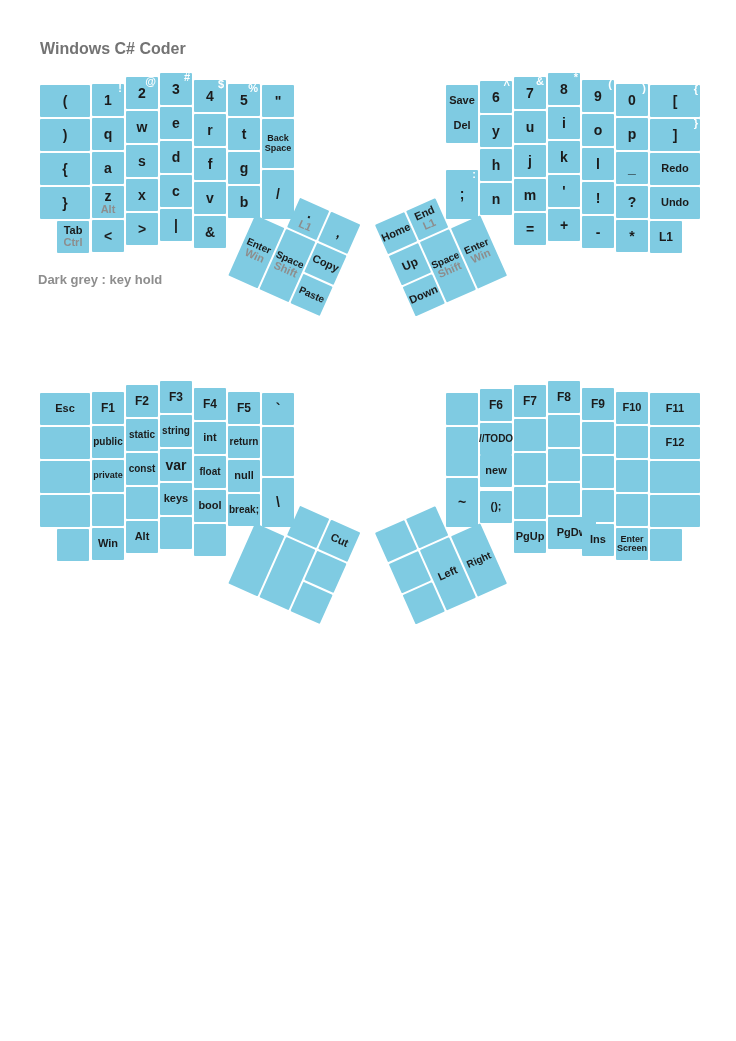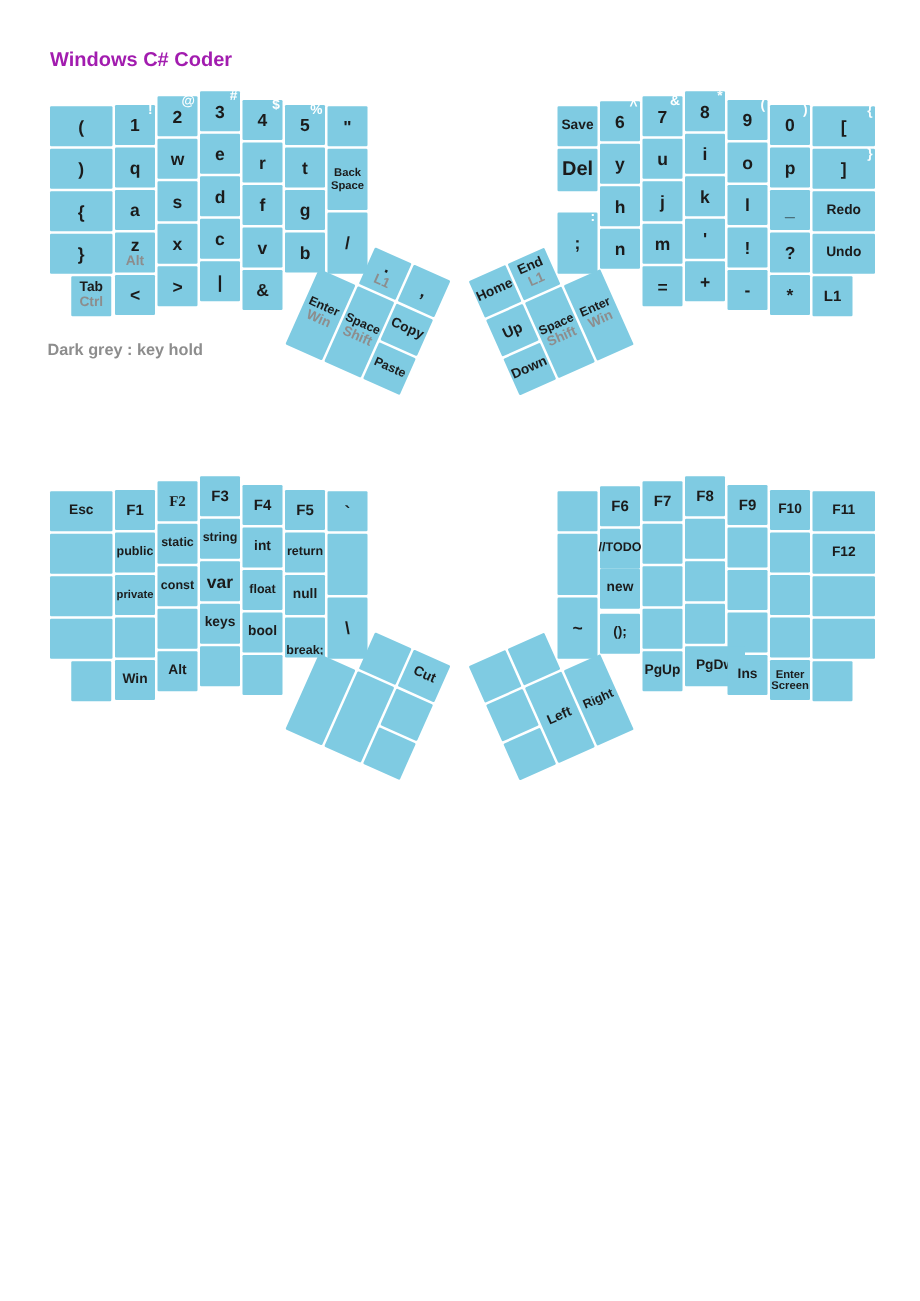--- a/index.html
+++ b/index.html
@@ -1,18 +1,18 @@
 <!DOCTYPE html>
 <html style="--key: #7fcbe2; --hold: #8d8d8d; --shift: #ffffff;"><head>
 <meta charset="utf-8">
 <style>
   html,body{margin:0;padding:0;background:#ffffff;}
   .sheet{position:relative;width:736px;height:1041px;background:#ffffff;overflow:hidden;
          font-family:"Liberation Sans",sans-serif;}
-  .title{position:absolute;font-weight:700;font-size:16px;color:#a21caf;}
+  .title{position:absolute;font-weight:700;font-size:16px;color:#737373;}
   .legend{position:absolute;font-weight:700;font-size:13px;color:#8d8d8d;}
   .key{position:absolute;background:var(--key,#7fcbe2);border-radius:1px;
        display:flex;flex-direction:column;align-items:center;justify-content:center;
        font-weight:700;color:#1b1b1b;line-height:1.05;text-align:center;}
   .key .tap{white-space:pre-line;padding:0 1px;}
   .key .hold{font-size:11px;line-height:1.05;color:var(--hold,#8d8d8d);}
   .key .sup{position:absolute;top:-1px;right:2px;font-size:11px;color:var(--shift,#fff);font-weight:700;}
   .thumb{position:absolute;width:100px;height:100px;transform-origin:0 0;}
 </style>
 </head>
@@ -148,21 +148,21 @@
         <div class="tap">9</div>
       </div>
       <div class="key" style="left: 616px; top: 84px; width: 32px; height: 32px; font-size: 14px;">
         <span class="sup">)</span>
         <div class="tap">0</div>
       </div>
       <div class="key" style="left: 650px; top: 85px; width: 50px; height: 32px; font-size: 14px;">
         <span class="sup">{</span>
         <div class="tap">[</div>
       </div>
-      <div class="key" style="left: 446px; top: 119px; width: 32px; height: 34px; font-size: 16px;">
+      <div class="key" style="left: 446px; top: 109px; width: 32px; height: 34px; font-size: 11px;">
         <div class="tap">Del</div>
       </div>
       <div class="key" style="left: 480px; top: 115px; width: 32px; height: 32px; font-size: 14px;">
         <div class="tap">y</div>
       </div>
       <div class="key" style="left: 514px; top: 111px; width: 32px; height: 32px; font-size: 14px;">
         <div class="tap">u</div>
       </div>
       <div class="key" style="left: 548px; top: 107px; width: 32px; height: 32px; font-size: 14px;">
         <div class="tap">i</div>
@@ -233,21 +233,21 @@
         <div class="tap">L1</div>
       </div>
     </div>
   <div>
       <div class="key" style="left: 40px; top: 393px; width: 50px; height: 32px; font-size: 11px;">
         <div class="tap">Esc</div>
       </div>
       <div class="key" style="left: 92px; top: 392px; width: 32px; height: 32px; font-size: 12px;">
         <div class="tap">F1</div>
       </div>
-      <div class="key" style="left: 126px; top: 385px; width: 32px; height: 32px; font-size: 12px; font-family: Liberation Serif, serif;">
+      <div class="key" style="left: 126px; top: 385px; width: 32px; height: 32px; font-size: 12px;">
         <div class="tap">F2</div>
       </div>
       <div class="key" style="left: 160px; top: 381px; width: 32px; height: 32px; font-size: 12px;">
         <div class="tap">F3</div>
       </div>
       <div class="key" style="left: 194px; top: 388px; width: 32px; height: 32px; font-size: 12px;">
         <div class="tap">F4</div>
       </div>
       <div class="key" style="left: 228px; top: 392px; width: 32px; height: 32px; font-size: 12px;">
         <div class="tap">F5</div>
@@ -305,21 +305,21 @@
       </div>
       <div class="key" style="left: 126px; top: 487px; width: 32px; height: 32px; font-size: 11px;">
         <div class="tap"></div>
       </div>
       <div class="key" style="left: 160px; top: 483px; width: 32px; height: 32px; font-size: 11px;">
         <div class="tap">keys</div>
       </div>
       <div class="key" style="left: 194px; top: 490px; width: 32px; height: 32px; font-size: 11px;">
         <div class="tap">bool</div>
       </div>
-      <div class="key" style="left: 228px; top: 494px; width: 32px; height: 32px; font-size: 10px; justify-content: flex-end;">
+      <div class="key" style="left: 228px; top: 494px; width: 32px; height: 32px; font-size: 10px;">
         <div class="tap">break;</div>
       </div>
       <div class="key" style="left: 57px; top: 529px; width: 32px; height: 32px; font-size: 11px;">
         <div class="tap"></div>
       </div>
       <div class="key" style="left: 92px; top: 528px; width: 32px; height: 32px; font-size: 11px;">
         <div class="tap">Win</div>
       </div>
       <div class="key" style="left: 126px; top: 521px; width: 32px; height: 32px; font-size: 11px;">
         <div class="tap">Alt</div>

